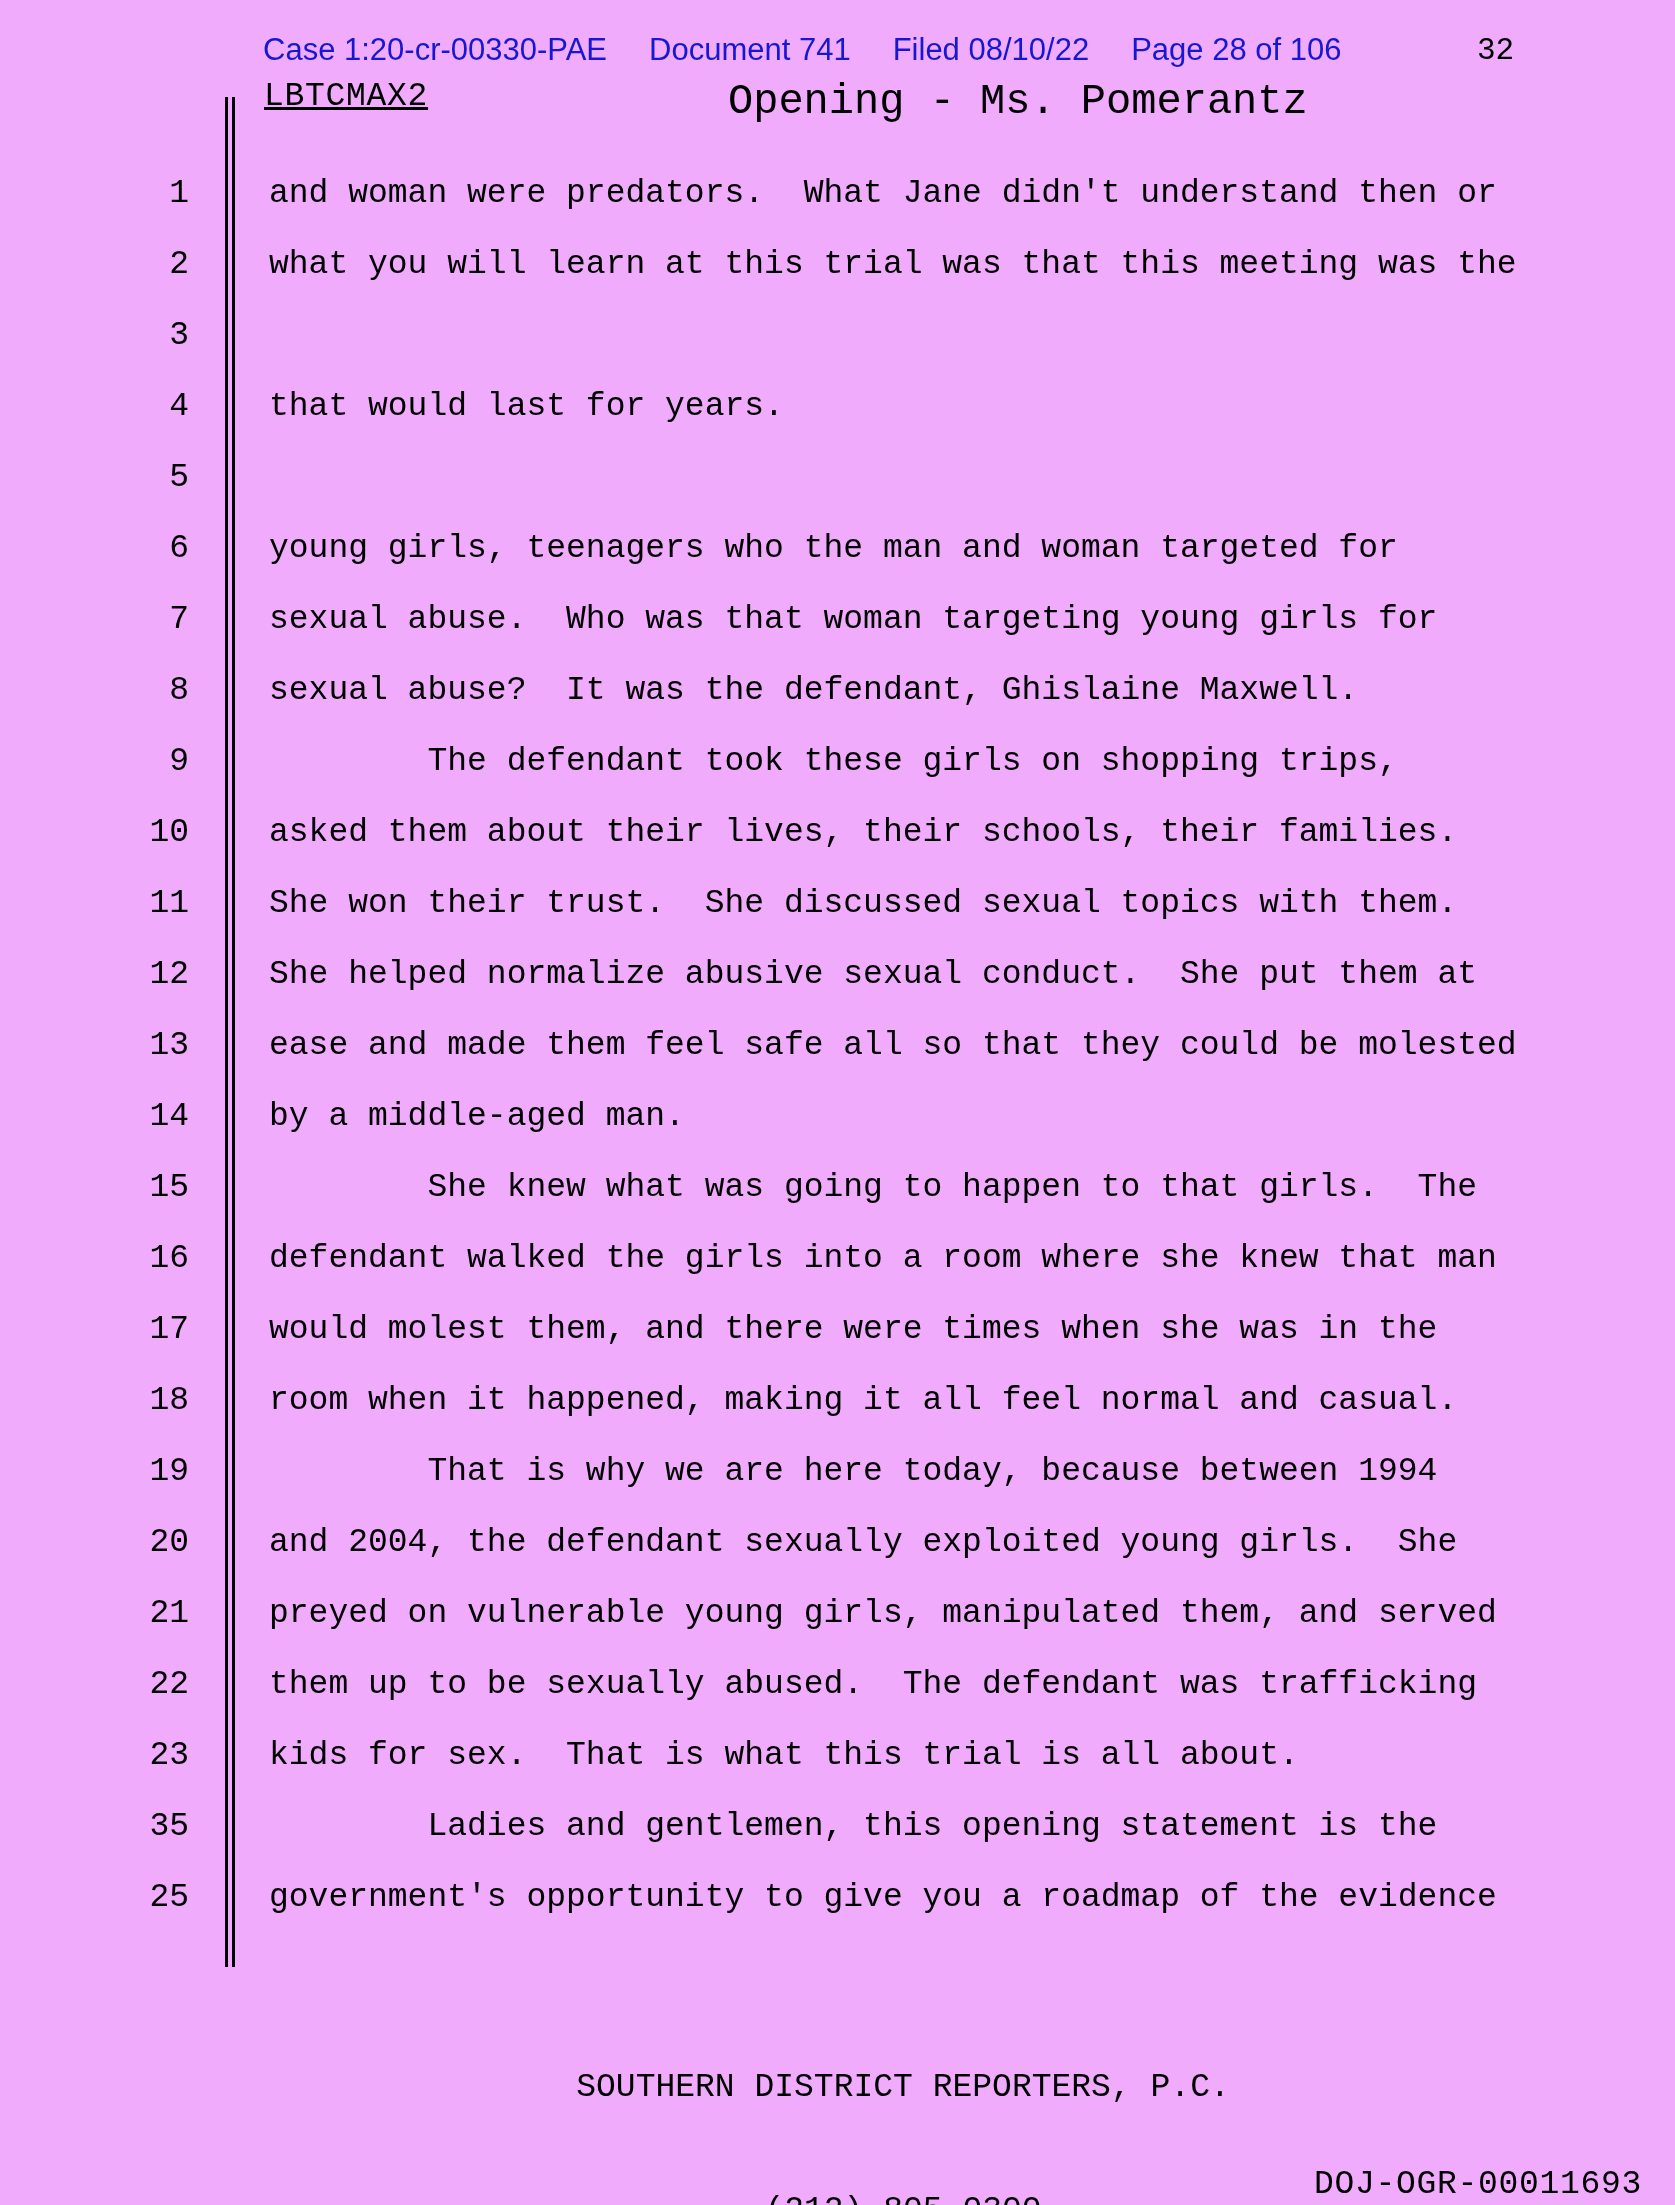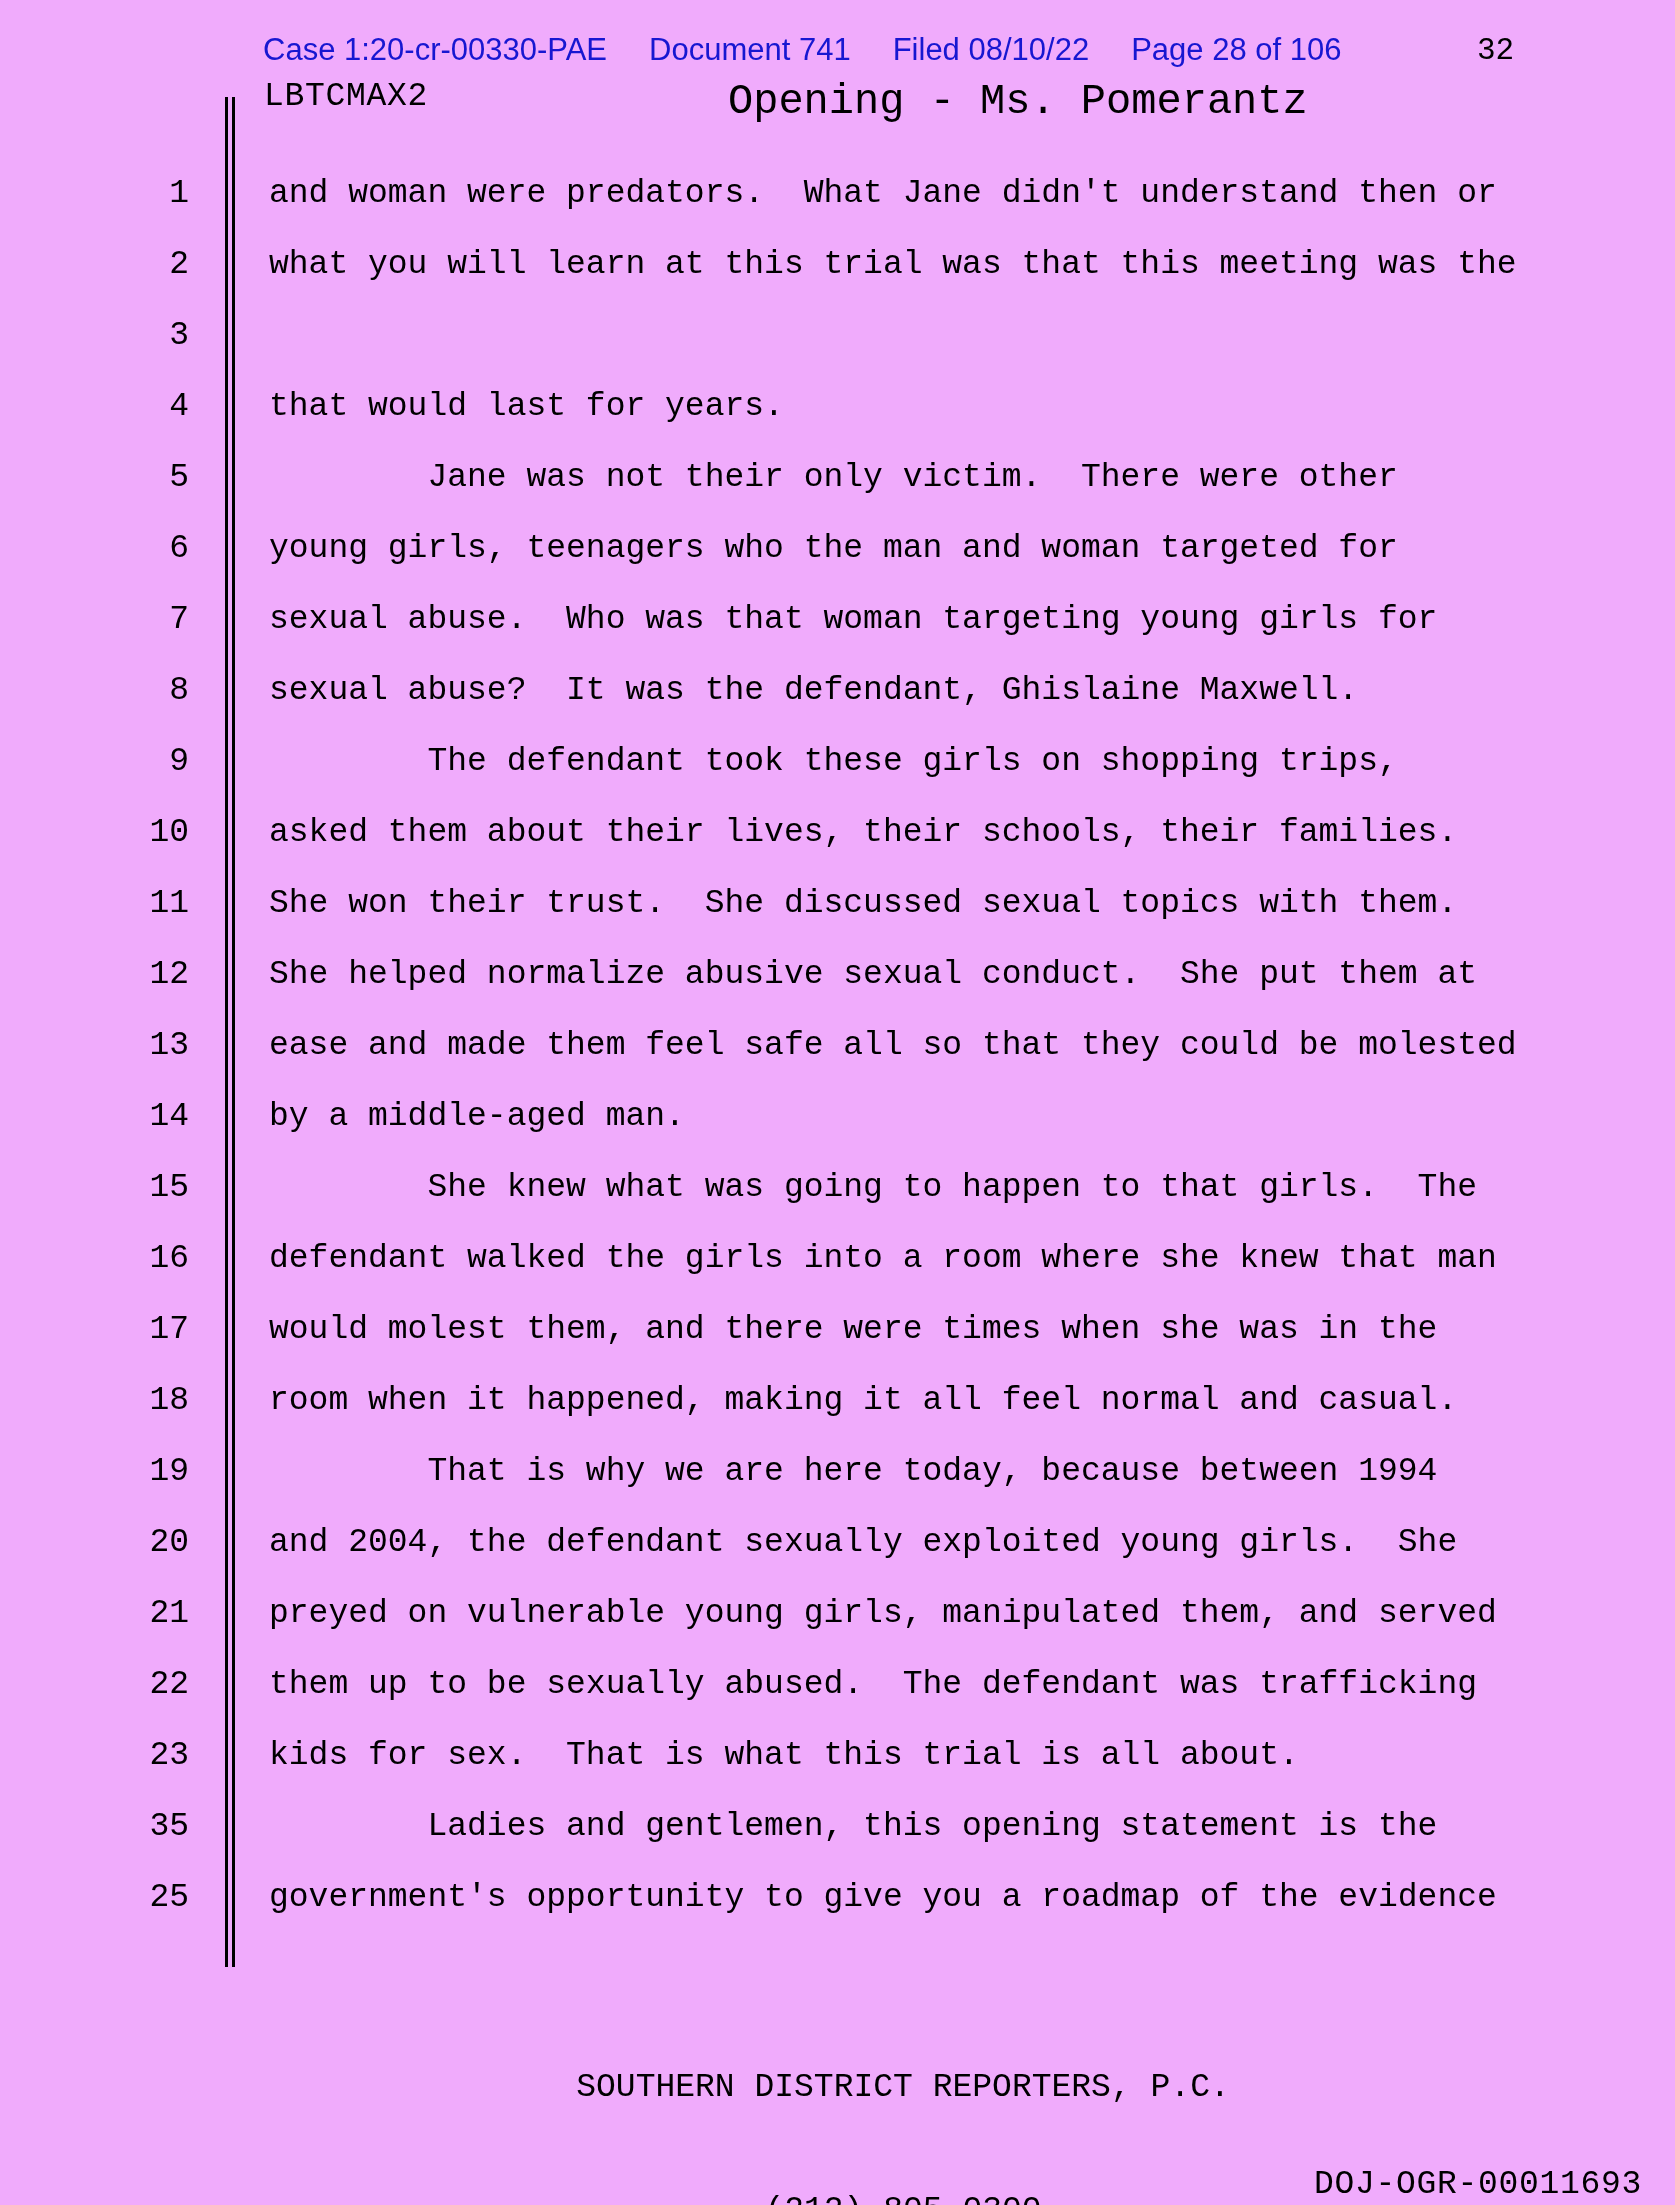--- a/index.html
+++ b/index.html
@@ -30,20 +30,21 @@
     left: 1477px;
     top: 33px;
     font-size: 31px;
   }
   .session-code {
     position: absolute;
     left: 264px;
     top: 78px;
     font-size: 33px;
     letter-spacing: 0.7px;
+    text-decoration: underline;
   }
   .proceeding-title {
     position: absolute;
     left: 728px;
     top: 78px;
     font-size: 42px;
   }
   .margin-rule {
     position: absolute;
     left: 225px;
@@ -129,21 +130,20 @@
     <span class="line-number">3</span>
   </div>
 
   <div class="t-line">
     <span class="line-number">4</span>
     <span class="line-text">that would last for years.</span>
   </div>
 
   <div class="t-line">
     <span class="line-number">5</span>
-    <span class="line-text">        Jane was not their only victim.  There were other</span>
   </div>
 
   <div class="t-line">
     <span class="line-number">6</span>
     <span class="line-text">young girls, teenagers who the man and woman targeted for</span>
   </div>
 
   <div class="t-line">
     <span class="line-number">7</span>
     <span class="line-text">sexual abuse.  Who was that woman targeting young girls for</span>

